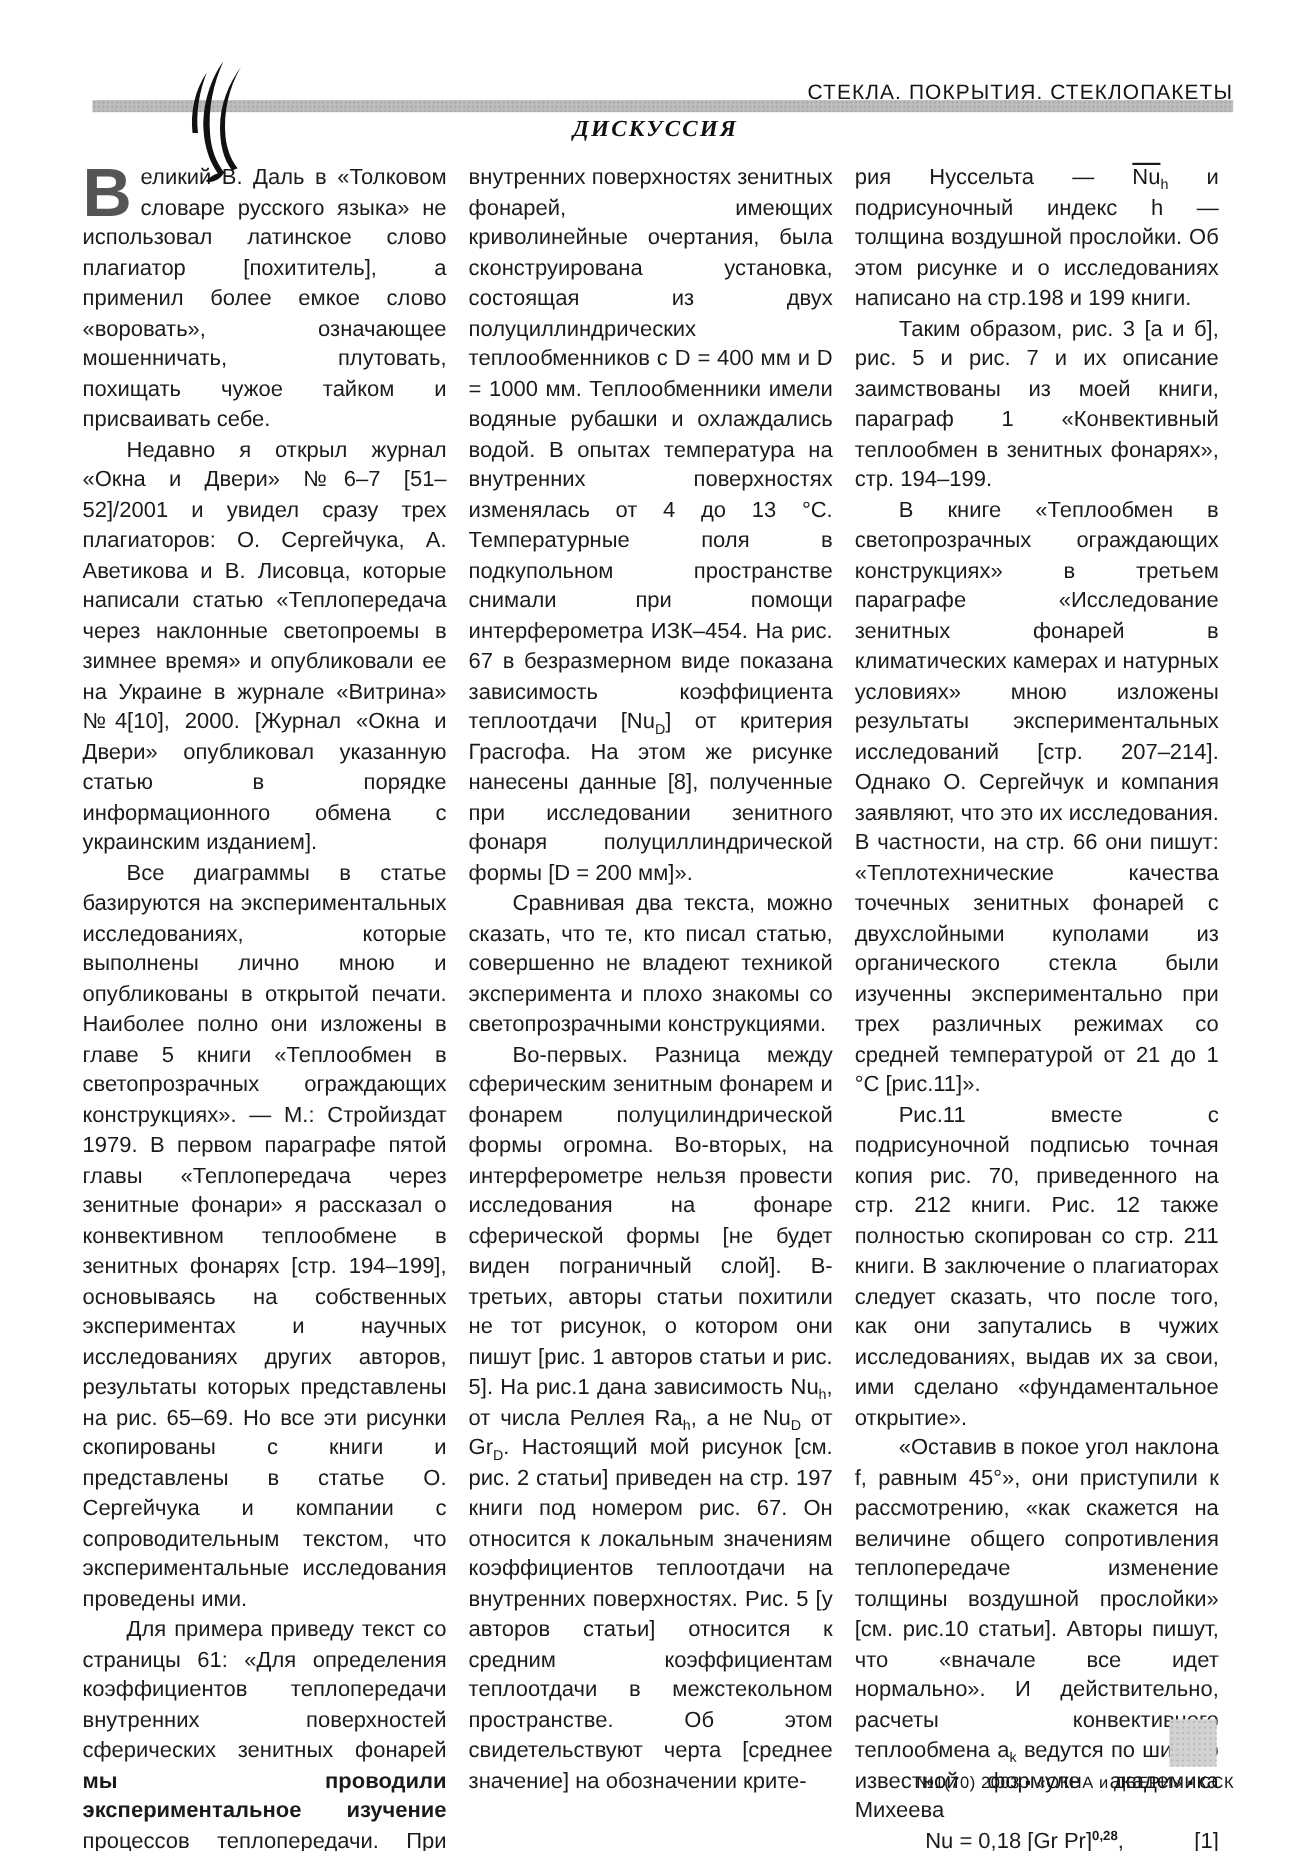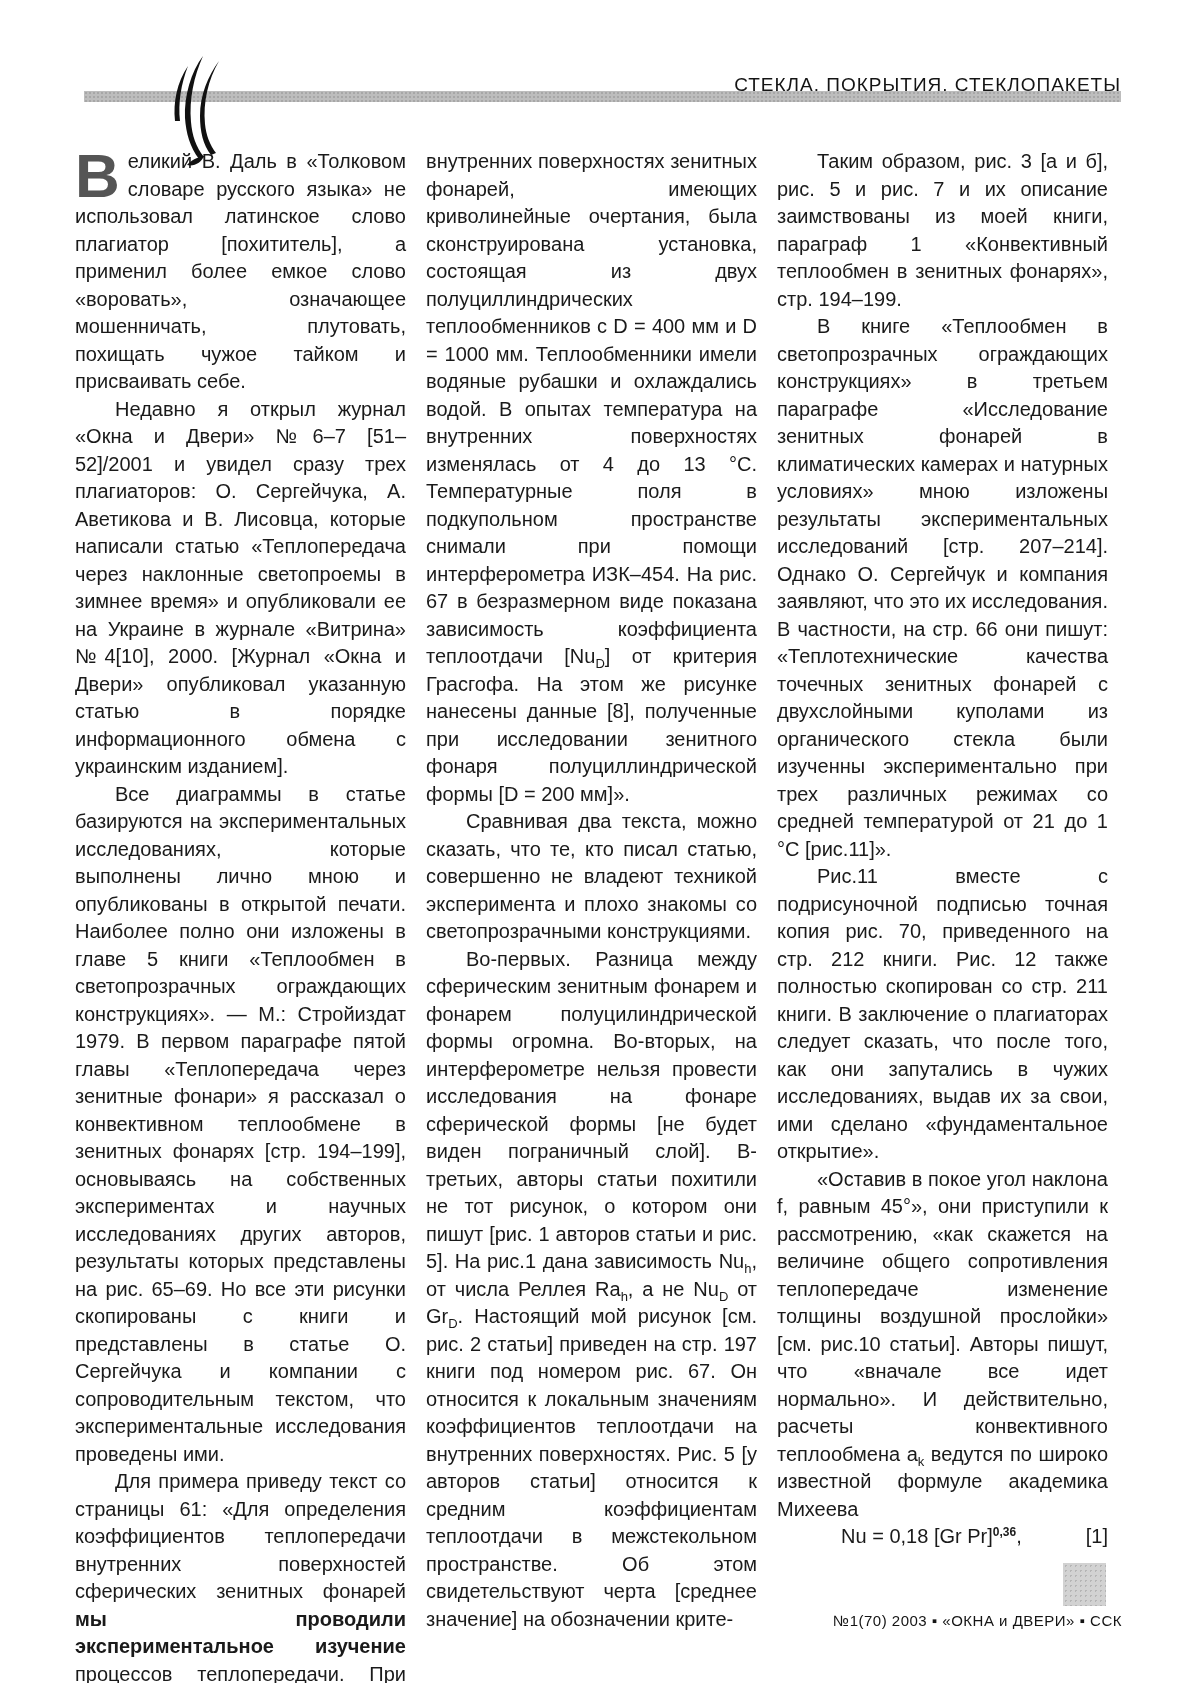--- a/index.html
+++ b/index.html
@@ -83,40 +83,42 @@
         <path d="M25,12 C18,30 15,49 17,67 L12,67 C10,48 14,28 25,12 Z"></path>
         <path d="M41,102 C39,108 31,113 24,111 C28,106 35,103 41,102 Z"></path>
       </g>
     </svg>
   </div>
 
   <div class="rubric-bar"></div>
 
   <div class="rubric">СТЕКЛА. ПОКРЫТИЯ. СТЕКЛОПАКЕТЫ</div>
 
+  <div class="section-title">ДИСКУССИЯ</div>
 
   <main class="columns">
     <div class="col">
         <p><span class="dropcap">В</span>еликий В. Даль в «Толковом словаре русского языка» не использовал латинское слово плагиатор [похититель], а применил более емкое слово «воровать», означающее мошенничать, плутовать, похищать чужое тайком и присваивать себе.</p>
         <p class="ind">Недавно я открыл журнал «Окна и Двери» №6–7 [51–52]/2001 и увидел сразу трех плагиаторов: О. Сергейчука, А. Аветикова и В. Лисовца, которые написали статью «Теплопередача через наклонные светопроемы в зимнее время» и опубликовали ее на Украине в журнале «Витрина» №4[10], 2000. [Журнал «Окна и Двери» опубликовал указанную статью в порядке информационного обмена с украинским изданием].</p>
         <p class="ind">Все диаграммы в статье базируются на экспериментальных исследованиях, которые выполнены лично мною и опубликованы в открытой печати. Наиболее полно они изложены в главе 5 книги «Теплообмен в светопрозрачных ограждающих конструкциях». — М.: Стройиздат 1979. В первом параграфе пятой главы «Теплопередача через зенитные фонари» я рассказал о конвективном теплообмене в зенитных фонарях [стр. 194–199], основываясь на собственных экспериментах и научных исследованиях других авторов, результаты которых представлены на рис. 65–69. Но все эти рисунки скопированы с книги и представлены в статье О. Сергейчука и компании с сопроводительным текстом, что экспериментальные исследования проведены ими.</p>
         <p class="ind">Для примера приведу текст со страницы 61: «Для определения коэффициентов теплопередачи внутренних поверхностей сферических зенитных фонарей <span class="rs-bi">мы проводили экспериментальное изучение</span> процессов теплопередачи. При этом температура на внутренних поверхностях изменялась от 4 до 13 °С. Фонари имели диаметры 200, 400 и 1000 мм. На рис. 5 показана обработка результатов в виде зависимости Nu от числа Грасгофа Gr».</p>
       </div>
     <div class="col">
         <p>внутренних поверхностях зенитных фонарей, имеющих криволинейные очертания, была сконструирована установка, состоящая из двух полуциллиндрических теплообменников с D = 400 мм и D = 1000 мм. Теплообменники имели водяные рубашки и охлаждались водой. В опытах температура на внутренних поверхностях изменялась от 4 до 13 °С. Температурные поля в подкупольном пространстве снимали при помощи интерферометра ИЗК–454. На рис. 67 в безразмерном виде показана зависимость коэффициента теплоотдачи [Nu<span class="rs-sub">D</span>] от критерия Грасгофа. На этом же рисунке нанесены данные [8], полученные при исследовании зенитного фонаря полуциллиндрической формы [D = 200 мм]».</p>
         <p class="ind">Сравнивая два текста, можно сказать, что те, кто писал статью, совершенно не владеют техникой эксперимента и плохо знакомы со светопрозрачными конструкциями.</p>
         <p class="ind">Во-первых. Разница между сферическим зенитным фонарем и фонарем полуцилиндрической формы огромна. Во-вторых, на интерферометре нельзя провести исследования на фонаре сферической формы [не будет виден пограничный слой]. В-третьих, авторы статьи похитили не тот рисунок, о котором они пишут [рис. 1 авторов статьи и рис. 5]. На рис.1 дана зависимость Nu<span class="rs-sub">h</span>, от числа Реллея Ra<span class="rs-sub">h</span>, а не Nu<span class="rs-sub">D</span> от Gr<span class="rs-sub">D</span>. Настоящий мой рисунок [см. рис. 2 статьи] приведен на стр. 197 книги под номером рис. 67. Он относится к локальным значениям коэффициентов теплоотдачи на внутренних поверхностях. Рис. 5 [у авторов статьи] относится к средним коэффициентам теплоотдачи в межстекольном пространстве. Об этом свидетельствуют черта [среднее значение] на обозначении крите-</p>
       </div>
     <div class="col">
+        <p>рия Нуссельта — <span class="rs-ov">Nu</span><span class="rs-sub">h</span> и подрисуночный индекс h — толщина воздушной прослойки. Об этом рисунке и о исследованиях написано на стр.198 и 199 книги.</p>
         <p class="ind">Таким образом, рис. 3 [а и б], рис. 5 и рис. 7 и их описание заимствованы из моей книги, параграф 1 «Конвективный теплообмен в зенитных фонарях», стр. 194–199.</p>
         <p class="ind">В книге «Теплообмен в светопрозрачных ограждающих конструкциях» в третьем параграфе «Исследование зенитных фонарей в климатических камерах и натурных условиях» мною изложены результаты экспериментальных исследований [стр. 207–214]. Однако О. Сергейчук и компания заявляют, что это их исследования. В частности, на стр. 66 они пишут: «Теплотехнические качества точечных зенитных фонарей с двухслойными куполами из органического стекла были изученны экспериментально при трех различных режимах со средней температурой от 21 до 1 °С [рис.11]».</p>
         <p class="ind">Рис.11 вместе с подрисуночной подписью точная копия рис. 70, приведенного на стр. 212 книги. Рис. 12 также полностью скопирован со стр. 211 книги. В заключение о плагиаторах следует сказать, что после того, как они запутались в чужих исследованиях, выдав их за свои, ими сделано «фундаментальное открытие».</p>
         <p class="ind">«Оставив в покое угол наклона f, равным 45°», они приступили к рассмотрению, «как скажется на величине общего сопротивления теплопередаче изменение толщины воздушной прослойки» [см. рис.10 статьи]. Авторы пишут, что «вначале все идет нормально». И действительно, расчеты конвективного теплообмена a<span class="rs-sub">k</span> ведутся по широко известной формуле академика Михеева</p>
         <p class="formula">
-          <span class="fbody">Nu = 0,18 [Gr Pr]<span class="rs-supb">0,36</span>,</span>
+          <span class="fbody">Nu = 0,18 [Gr Pr]<span class="rs-supb">0,28</span>,</span>
           <span class="fref">[1]</span>
         </p>
       </div>
   </main>
 
   <div class="corner-square"></div>
 
   <footer class="footer">№1(70) 2003 ▪ «ОКНА и ДВЕРИ» ▪ ССК</footer>
 
 </div>

